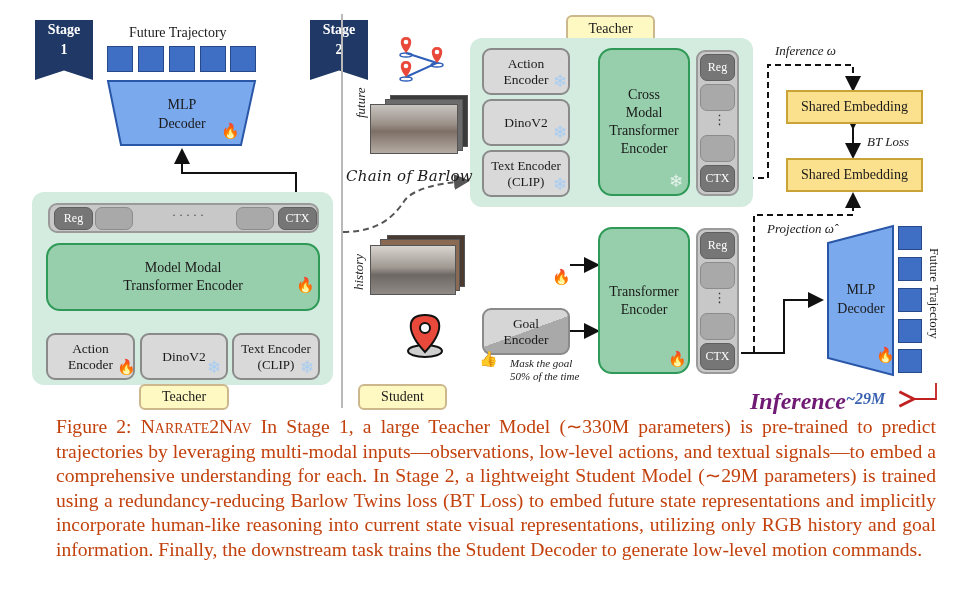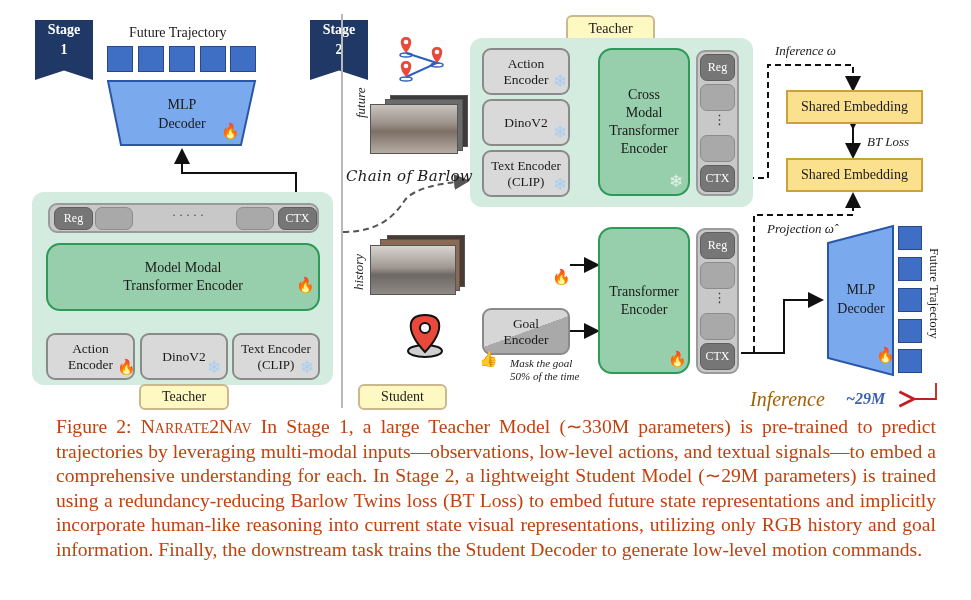--- a/index.html
+++ b/index.html
@@ -255,19 +255,19 @@
     <div class="traj-sq" style="left:898px;top:226px;"></div>
     <div class="traj-sq" style="left:898px;top:257px;"></div>
     <div class="traj-sq" style="left:898px;top:288px;"></div>
     <div class="traj-sq" style="left:898px;top:319px;"></div>
     <div class="traj-sq" style="left:898px;top:349px;"></div>
   </div>
   <div class="abs" style="left:942px;top:248px;font-size:13px;transform:rotate(90deg);transform-origin:left top;white-space:nowrap;">Future Trajectory</div>
 
   <div class="tag" style="left:358px;top:384px;width:89px;height:26px;">Student</div>
 
-  <div class="abs" style="left:750px;top:388px;font-size:20px;font-weight:normal;font-style:italic;color:#a16207;">Inference</div>
+  <div class="abs" style="left:750px;top:388px;font-size:24px;font-weight:bold;font-style:italic;color:#701a75;">Inference</div>
   <div class="abs" style="left:846px;top:390px;font-size:16px;font-weight:bold;font-style:italic;color:#3a62b0;">~29M</div>
 </div>
 
 <div class="caption">
   <span>Figure 2: </span><span class="sc">Narrate2Nav</span><span> In Stage 1, a large Teacher Model (∼330M parameters) is pre-trained to predict trajectories by leveraging multi-modal inputs—observations, low-level actions, and textual signals—to embed a comprehensive understanding for each. In Stage 2, a lightweight Student Model (∼29M parameters) is trained using a redundancy-reducing Barlow Twins loss (BT Loss) to embed future state representations and implicitly incorporate human-like reasoning into current state visual representations, utilizing only RGB history and goal information.  Finally, the downstream task trains the Student Decoder to generate low-level motion commands.</span>
 </div>
 
 </body></html>

